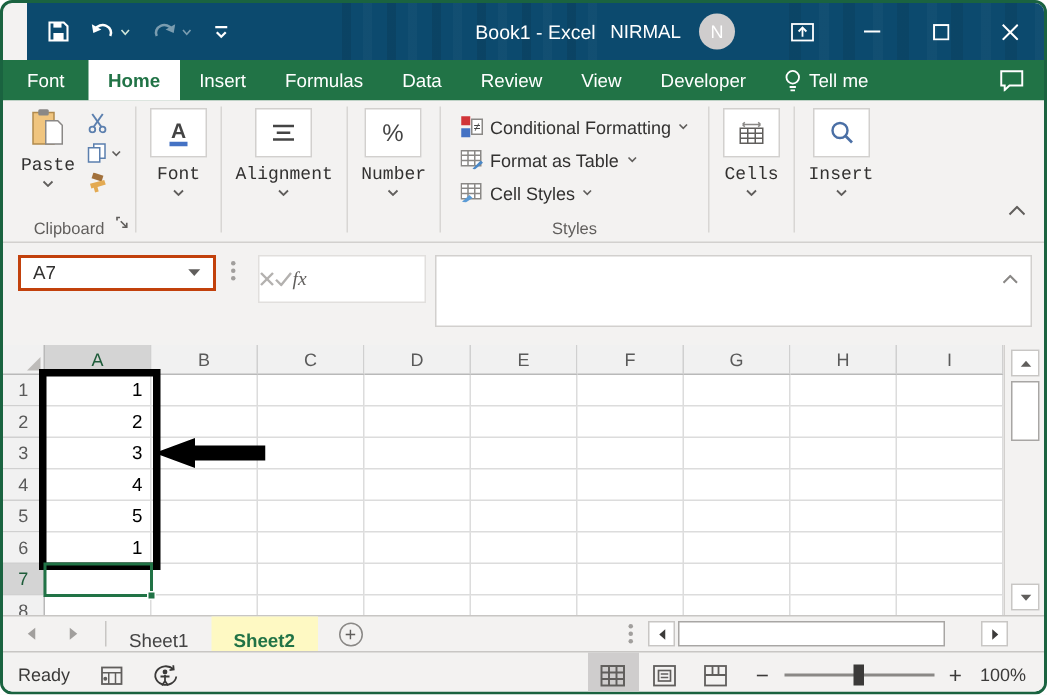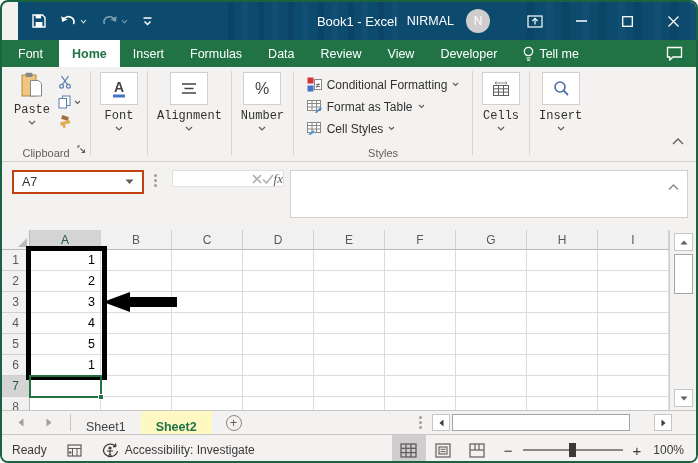--- a/index.html
+++ b/index.html
@@ -48,22 +48,22 @@
   .styles-rows{display:flex;flex-direction:column;align-items:flex-start;gap:5px;padding-top:4px;}
   .stylebtn{display:flex;align-items:center;gap:5px;font-size:12px;color:#323130;cursor:pointer;height:17px;}
   .collapse-ribbon{position:absolute;right:12px;bottom:12px;cursor:pointer;}
   
   .formula{position:absolute;left:0;top:160px;right:0;height:68px;background:#f3f2f1;}
   .namebox{position:absolute;left:10px;top:8px;width:132px;height:24px;background:#fff;border:2px solid #c2410c;
     display:flex;align-items:center;font-size:12.5px;color:#323130;padding:0 8px;}
   .namebox .nb-arrow{margin-left:auto;}
   .vdots{position:absolute;left:152px;top:12px;width:3px;display:flex;flex-direction:column;gap:2px;}
   .vdots i{width:3px;height:3px;border-radius:50%;background:#a19f9d;}
-  .fbtns{position:absolute;left:170px;top:8px;width:112px;height:17px;background:#fff;border:1px solid #e1dfdd;
-    display:flex;align-items:center;justify-content:flex-end;}
+  .fbtns{position:absolute;left:170px;top:8px;width:112px;height:32px;background:#fff;border:1px solid #e1dfdd;
+    display:flex;align-items:center;justify-content:flex-start;}
   .fx{font-family:"Liberation Serif",serif;font-style:italic;font-size:13px;color:#605e5c;cursor:pointer;}
   .finput{position:absolute;left:288px;top:8px;right:8px;height:48px;background:#fff;border:1px solid #d2d0ce;}
   .f-collapse{position:absolute;right:8px;top:6px;cursor:pointer;}
   
   .grid-area{position:absolute;left:0;top:228px;right:0;height:180px;background:#fff;}
   .grid-main{position:absolute;left:0;top:0;width:667px;height:180px;overflow:hidden;}
   .colheaders{display:flex;height:20px;}
   .corner{width:28px;height:20px;background:#f1f1f1;border-right:1px solid #b9b9b9;border-bottom:1px solid #b9b9b9;position:relative;cursor:pointer;}
   .corner .tri{position:absolute;right:2px;bottom:2px;width:0;height:0;border-left:9px solid transparent;border-bottom:9px solid #bdbbb9;}
   .colh{width:71px;height:20px;background:#f1f1f1;border-right:1px solid #d0d0d0;border-bottom:1px solid #b9b9b9;
@@ -621,21 +621,20 @@
           <circle cx="3.2" cy="8.5" r="1.3" fill="#605e5c"></circle>
         </svg>
     </span>
     <span class="sb-item">
       <svg width="17" height="15" viewBox="0 0 17 15">
           <path d="M13.5 3 A7 6.2 0 1 0 15.5 8" fill="none" stroke="#3b3a39" stroke-width="1.2"></path>
           <path d="M13.5 0.5 L13.8 3.4 L11 3.8" fill="none" stroke="#3b3a39" stroke-width="1.2"></path>
           <circle cx="8" cy="5" r="1.6" fill="#3b3a39"></circle>
           <path d="M5 8 h6 M8 7 v4 M8 11 l-2 3 M8 11 l2 3" stroke="#3b3a39" stroke-width="1.2" fill="none"></path>
         </svg>
-      <span>Accessibility: Investigate</span>
     </span>
     <div class="sb-right">
       <span class="viewbtn active">
         <svg width="17" height="15" viewBox="0 0 17 15">
             <rect x="1" y="1" width="15" height="13" fill="none" stroke="#605e5c" stroke-width="1.3"></rect>
             <line x1="1" y1="5.3" x2="16" y2="5.3" stroke="#605e5c" stroke-width="1.3"></line>
             <line x1="1" y1="9.6" x2="16" y2="9.6" stroke="#605e5c" stroke-width="1.3"></line>
             <line x1="6" y1="1" x2="6" y2="14" stroke="#605e5c" stroke-width="1.3"></line>
             <line x1="11" y1="1" x2="11" y2="14" stroke="#605e5c" stroke-width="1.3"></line>
           </svg>

